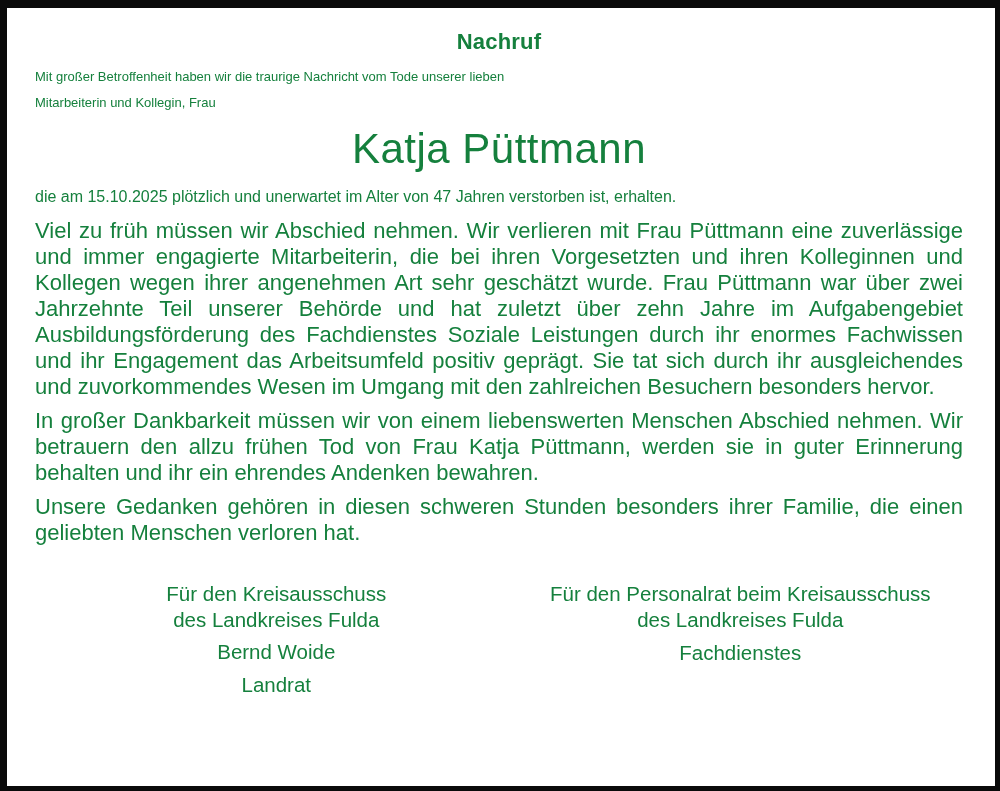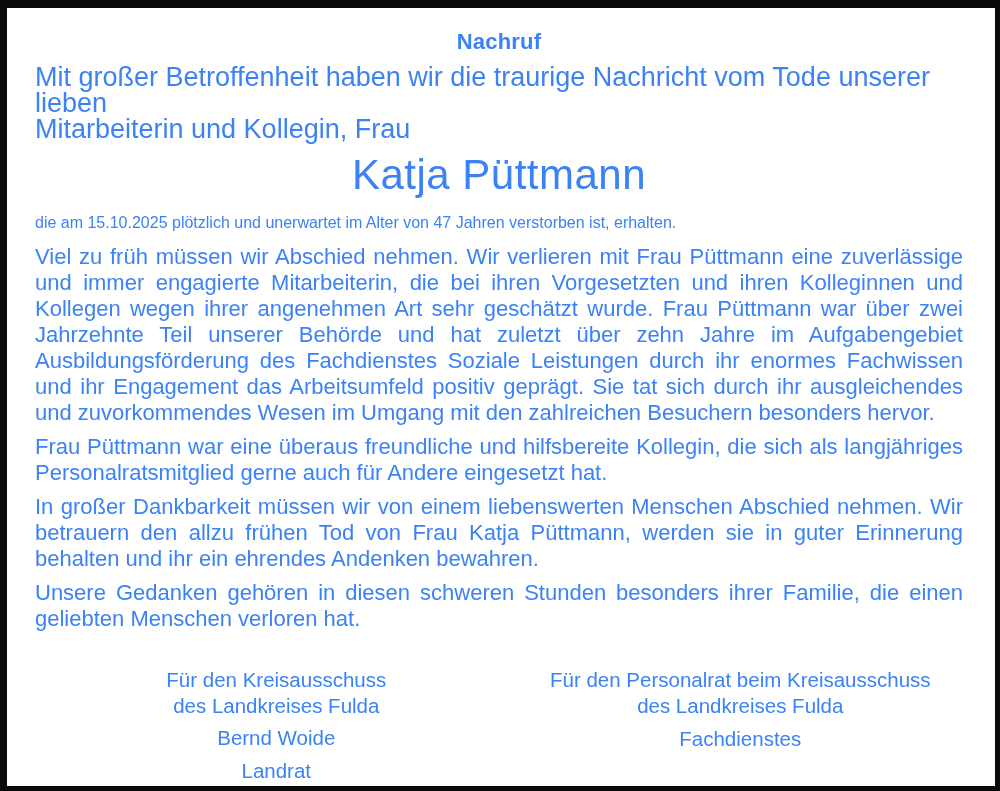--- a/index.html
+++ b/index.html
@@ -11,33 +11,33 @@
     position: relative;
     width: 1000px;
     height: 791px;
     box-sizing: border-box;
     background: #ffffff;
     border-style: solid;
     border-color: #0a0a0a;
     border-width: 8px 5px 5px 7px;
     padding: 22px 32px 18px 28px;
     font-family: "Liberation Sans", sans-serif;
-    color: #3b82f6;
+    color: #15803d;
     overflow: hidden;
   }
   .notice-title {
     text-align: center;
     font-size: 22px;
     line-height: 24px;
     font-weight: 600;
     letter-spacing: 0.2px;
     margin: 0 0 10px 0;
   }
   .intro {
-    font-size: 27px;
+    font-size: 13px;
     line-height: 26px;
     white-space: pre-line;
     margin: 0 0 8px 0;
   }
   .deceased-name {
     text-align: center;
     font-family: Liberation Sans, sans-serif;
     font-size: 42px;
     line-height: 50px;
     font-weight: 500;
@@ -91,21 +91,20 @@
 
   <p class="intro">Mit großer Betroffenheit haben wir die traurige Nachricht vom Tode unserer lieben
 Mitarbeiterin und Kollegin, Frau</p>
 
   <h1 class="deceased-name">Katja Püttmann</h1>
 
   <p class="death-line">die am 15.10.2025 plötzlich und unerwartet im Alter von 47 Jahren verstorben ist, erhalten.</p>
 
   <p class="body-par">Viel zu früh müssen wir Abschied nehmen. Wir verlieren mit Frau Püttmann eine zuverlässige und immer engagierte Mitarbeiterin, die bei ihren Vorgesetzten und ihren Kolleginnen und Kollegen wegen ihrer angenehmen Art sehr geschätzt wurde. Frau Püttmann war über zwei Jahrzehnte Teil unserer Behörde und hat zuletzt über zehn Jahre im Aufgabengebiet Ausbildungsförderung des Fachdienstes Soziale Leistungen durch ihr enormes Fachwissen und ihr Engagement das Arbeitsumfeld positiv geprägt. Sie tat sich durch ihr ausgleichendes und zuvorkommendes Wesen im Umgang mit den zahlreichen Besuchern besonders hervor.</p>
 
-  <p class="body-par">Frau Püttmann war eine überaus freundliche und hilfsbereite Kollegin, die sich als langjähriges Personalratsmitglied gerne auch für Andere eingesetzt hat.</p>
 
   <p class="body-par">In großer Dankbarkeit müssen wir von einem liebenswerten Menschen Abschied nehmen. Wir betrauern den allzu frühen Tod von Frau Katja Püttmann, werden sie in guter Erinnerung behalten und ihr ein ehrendes Andenken bewahren.</p>
 
   <p class="body-par">Unsere Gedanken gehören in diesen schweren Stunden besonders ihrer Familie, die einen geliebten Menschen verloren hat.</p>
 
   <div class="signatures">
 
     <div class="sig-col left">
       <div class="sig-org">Für den Kreisausschuss
 des Landkreises Fulda</div>

